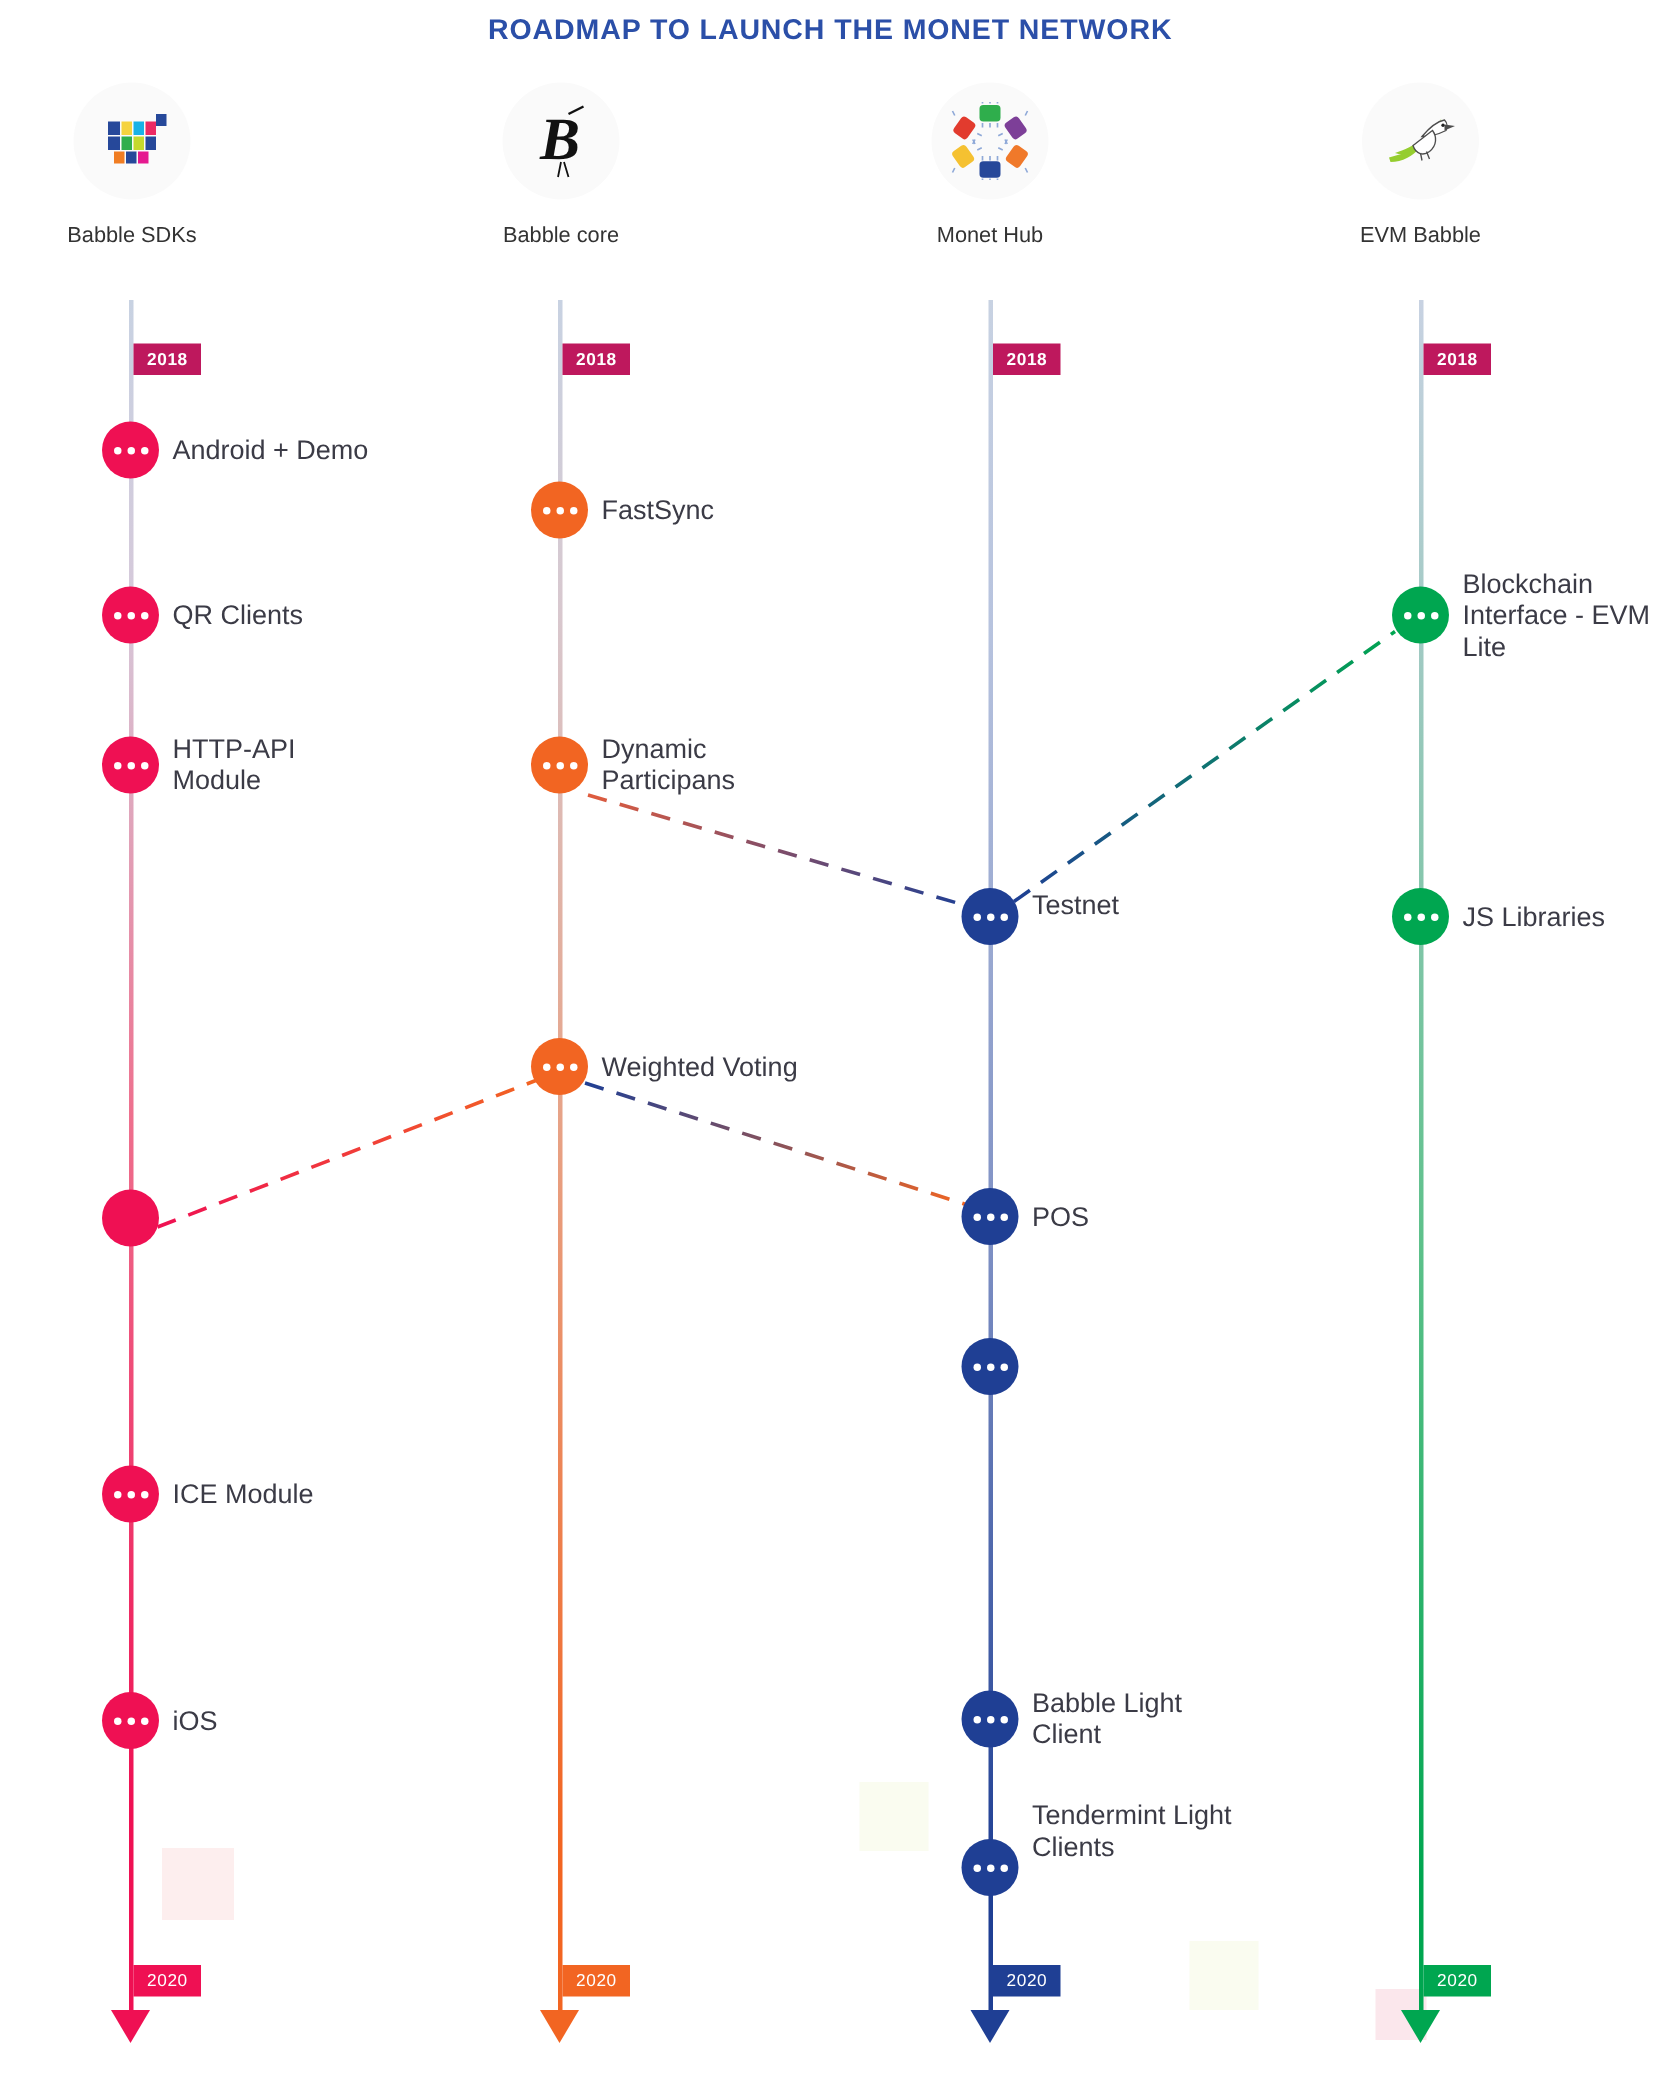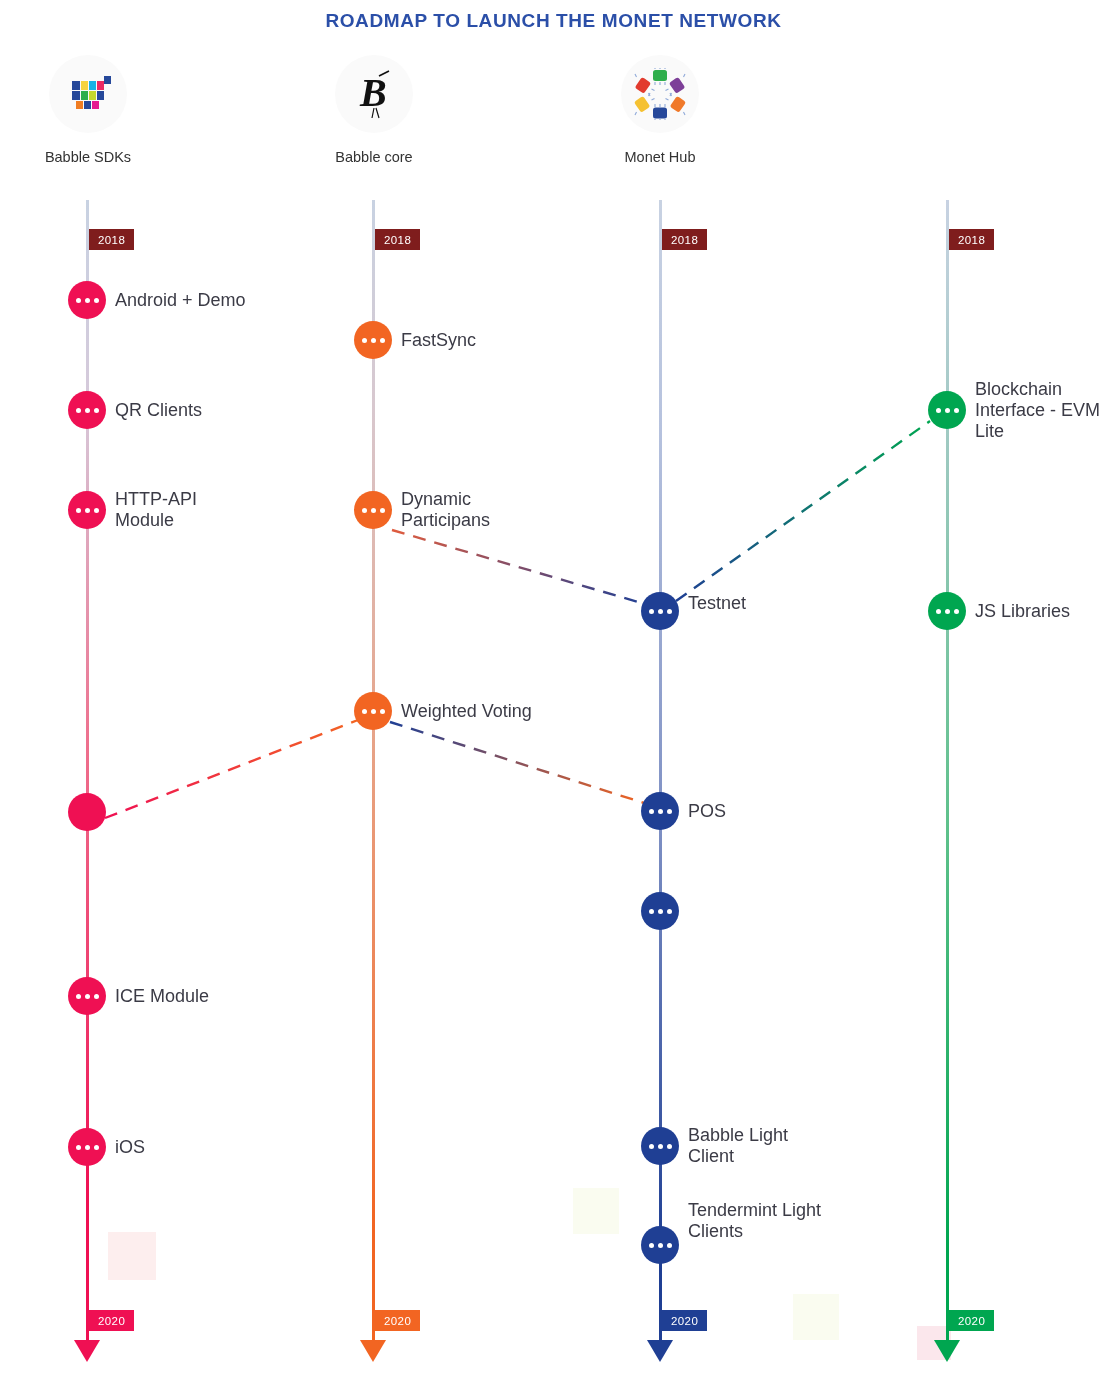--- a/index.html
+++ b/index.html
@@ -75,21 +75,21 @@
     position: absolute;
     height: 21px;
     padding: 0 9px;
     display: flex;
     align-items: center;
     color: #ffffff;
     font-size: 11.5px;
     letter-spacing: 0.4px;
     white-space: nowrap;
   }
-  .year-start { background: #7f1d1d; }
+  .year-start { background: #be185d; font-weight: bold; }
 
   
   .node {
     position: absolute;
     width: 38px; height: 38px;
     border-radius: 50%;
     display: flex;
     align-items: center;
     justify-content: center;
     gap: 4px;
@@ -187,20 +187,34 @@
           <g transform="translate(26,45)">
             <rect x="-7" y="-5.5" width="14" height="11" rx="2.5" fill="#26489a" stroke="none"></rect>
             <path d="M-5 -6 v-3 M0 -6 v-3 M5 -6 v-3 M-5 6 v3 M0 6 v3 M5 6 v3"></path>
           </g>
         </g>
       </svg>
     </div>
     <div class="col-title">Monet Hub</div>
   </div>
 
+  <div class="col-header" style="left:847px; top:55px;">
+    <div class="col-badge">
+      <svg width="54" height="48" viewBox="0 0 54 48">
+        <path d="M10 32 C16 30 23 27 29 22 C34 18 38 13 41 9 C38 16 33 23 27 28 C22 32 16 34 10 32 Z" fill="#95cd2f"></path>
+        <path d="M6 35 C13 33 20 31 26 29 C22 34 15 38 7 38 Z" fill="#95cd2f"></path>
+        <path d="M28 21 C33 15 38 11 43 10 C45 12 45 15 44 17 C40 19 34 21 28 21 Z" fill="#ffffff" stroke="#4d4d4d" stroke-width="0.9"></path>
+        <path d="M22 27 C26 24 31 20 35 17 C38 21 38 27 33 31 C29 34 24 33 22 27 Z" fill="#ffffff" stroke="#4d4d4d" stroke-width="0.9"></path>
+        <path d="M43 13 L50 14 L43 17" fill="#4d4d4d"></path>
+        <circle cx="42" cy="13.5" r="1.1" fill="#222222"></circle>
+        <path d="M27 32 l1 5 M31 31 l2 5" stroke="#4d4d4d" stroke-width="0.9" fill="none"></path>
+      </svg>
+    </div>
+    <div class="col-title">EVM Babble</div>
+  </div>
 
   <div class="track" style="left:86px; background:linear-gradient(to bottom,#c8d2e2 0%,#d6c9da 18%,#ee6f8d 48%,#ef1053 88%);"></div>
   <div class="track-arrow" style="left:74px; top:1340px; border-top:22px solid #ef1053;"></div>
   <div class="year-chip year-start" style="left:89px; top:229px;">2018</div>
   <div class="year-chip" style="left:89px; top:1310px; background:#ef1053;">2020</div>
 
   <div class="track" style="left:372px; background:linear-gradient(to bottom,#c8d2e2 0%,#d8c8cf 18%,#e8a082 50%,#f26522 90%);"></div>
   <div class="track-arrow" style="left:360px; top:1340px; border-top:22px solid #f26522;"></div>
   <div class="year-chip year-start" style="left:375px; top:229px;">2018</div>
   <div class="year-chip" style="left:375px; top:1310px; background:#f26522;">2020</div>

